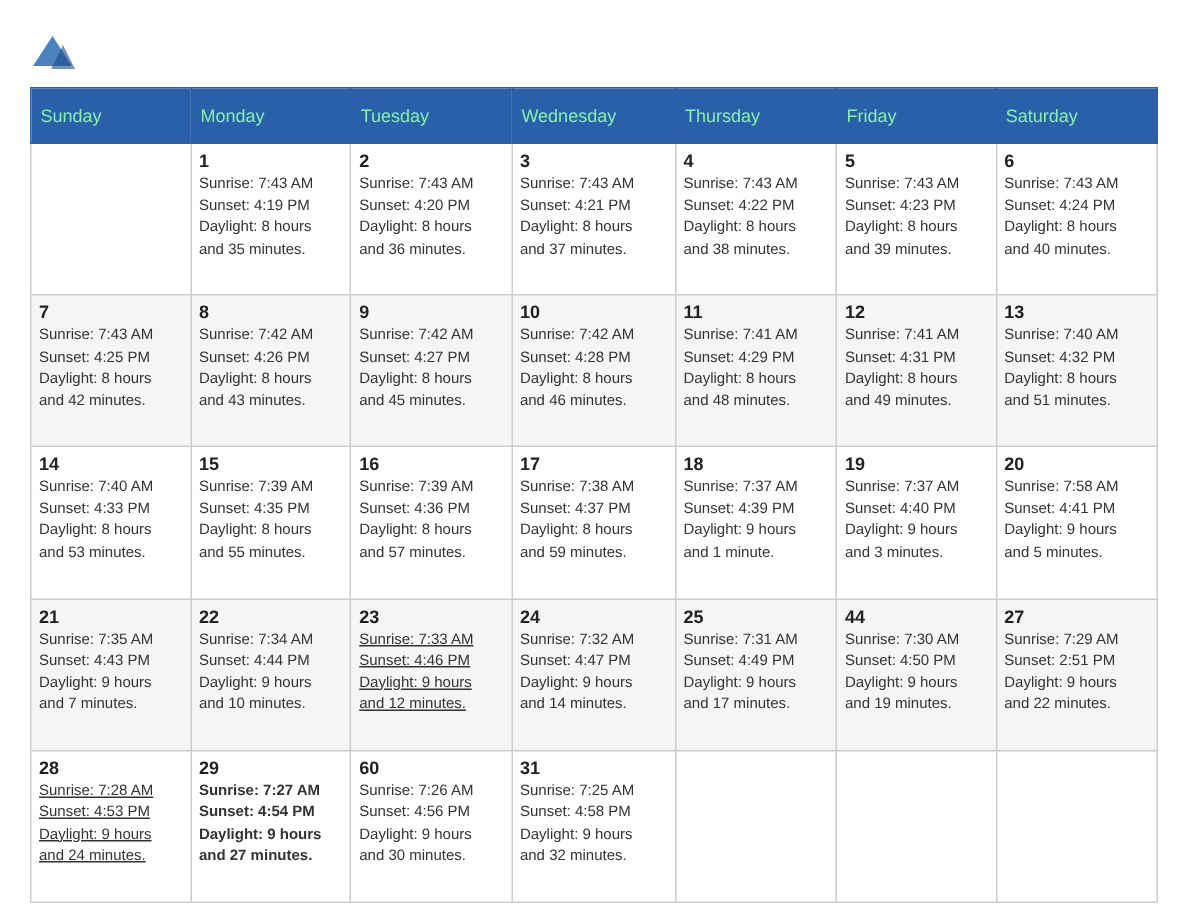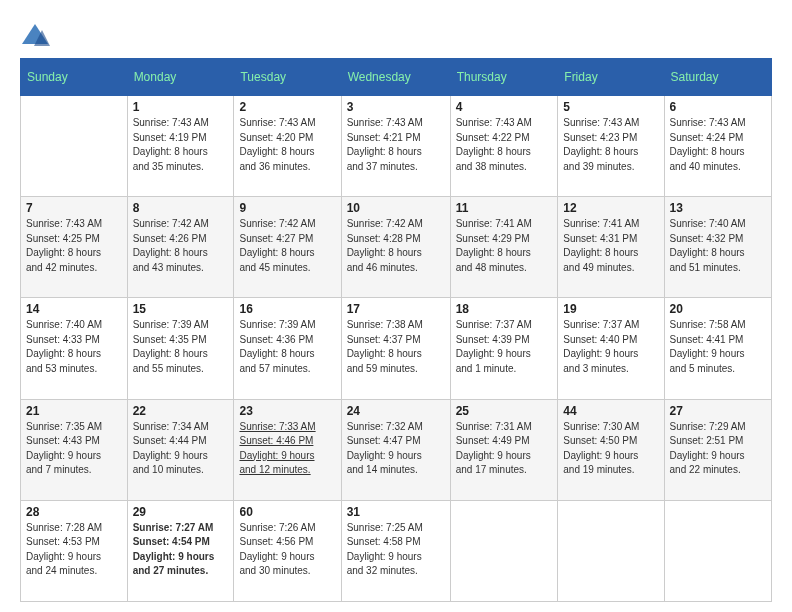--- a/index.html
+++ b/index.html
@@ -323,21 +323,21 @@
             <span class="day-num">27</span>
             <div class="day-info" style="white-space: pre-line;">Sunrise: 7:29 AM
 Sunset: 2:51 PM
 Daylight: 9 hours
 and 22 minutes.</div>
           </td>
         </tr>
         <tr>
           <td>
             <span class="day-num">28</span>
-            <div class="day-info" style="white-space: pre-line;">Sunrise: 7:28 AM
+            <div class="day-info" style="white-space: pre-line; text-decoration: underline;">Sunrise: 7:28 AM
 Sunset: 4:53 PM
 Daylight: 9 hours
 and 24 minutes.</div>
           </td>
           <td>
             <span class="day-num">29</span>
             <div class="day-info" style="white-space: pre-line; font-weight: bold;">Sunrise: 7:27 AM
 Sunset: 4:54 PM
 Daylight: 9 hours
 and 27 minutes.</div>

